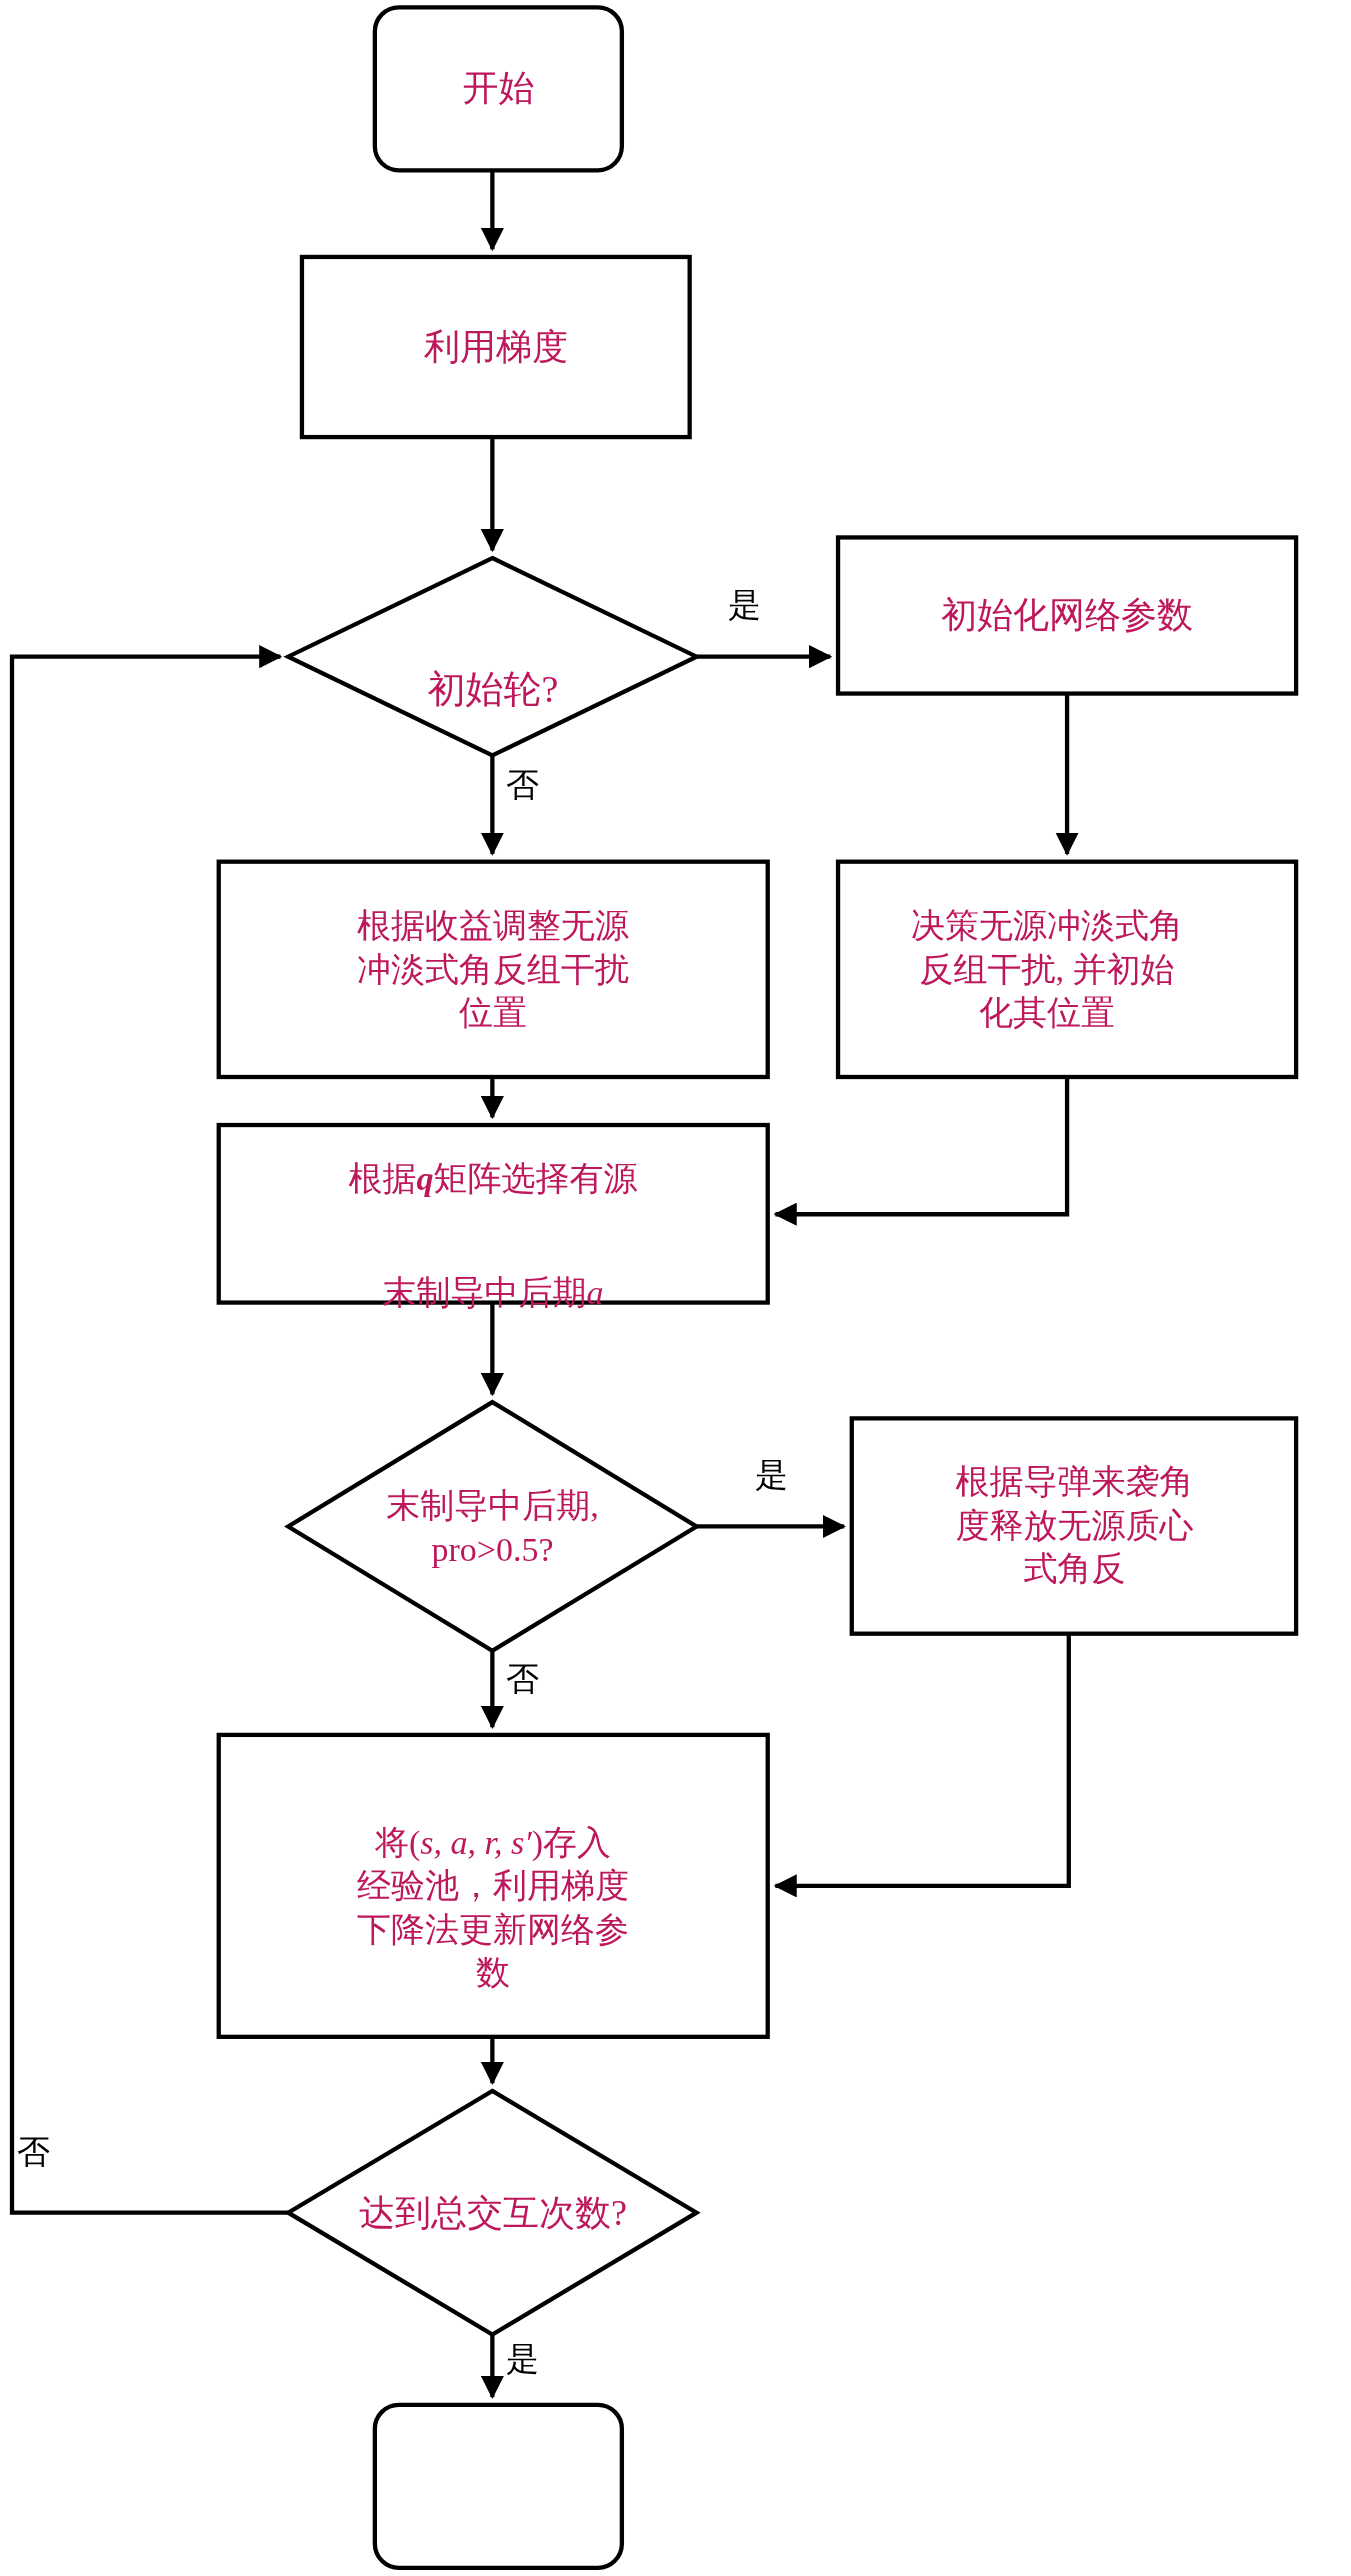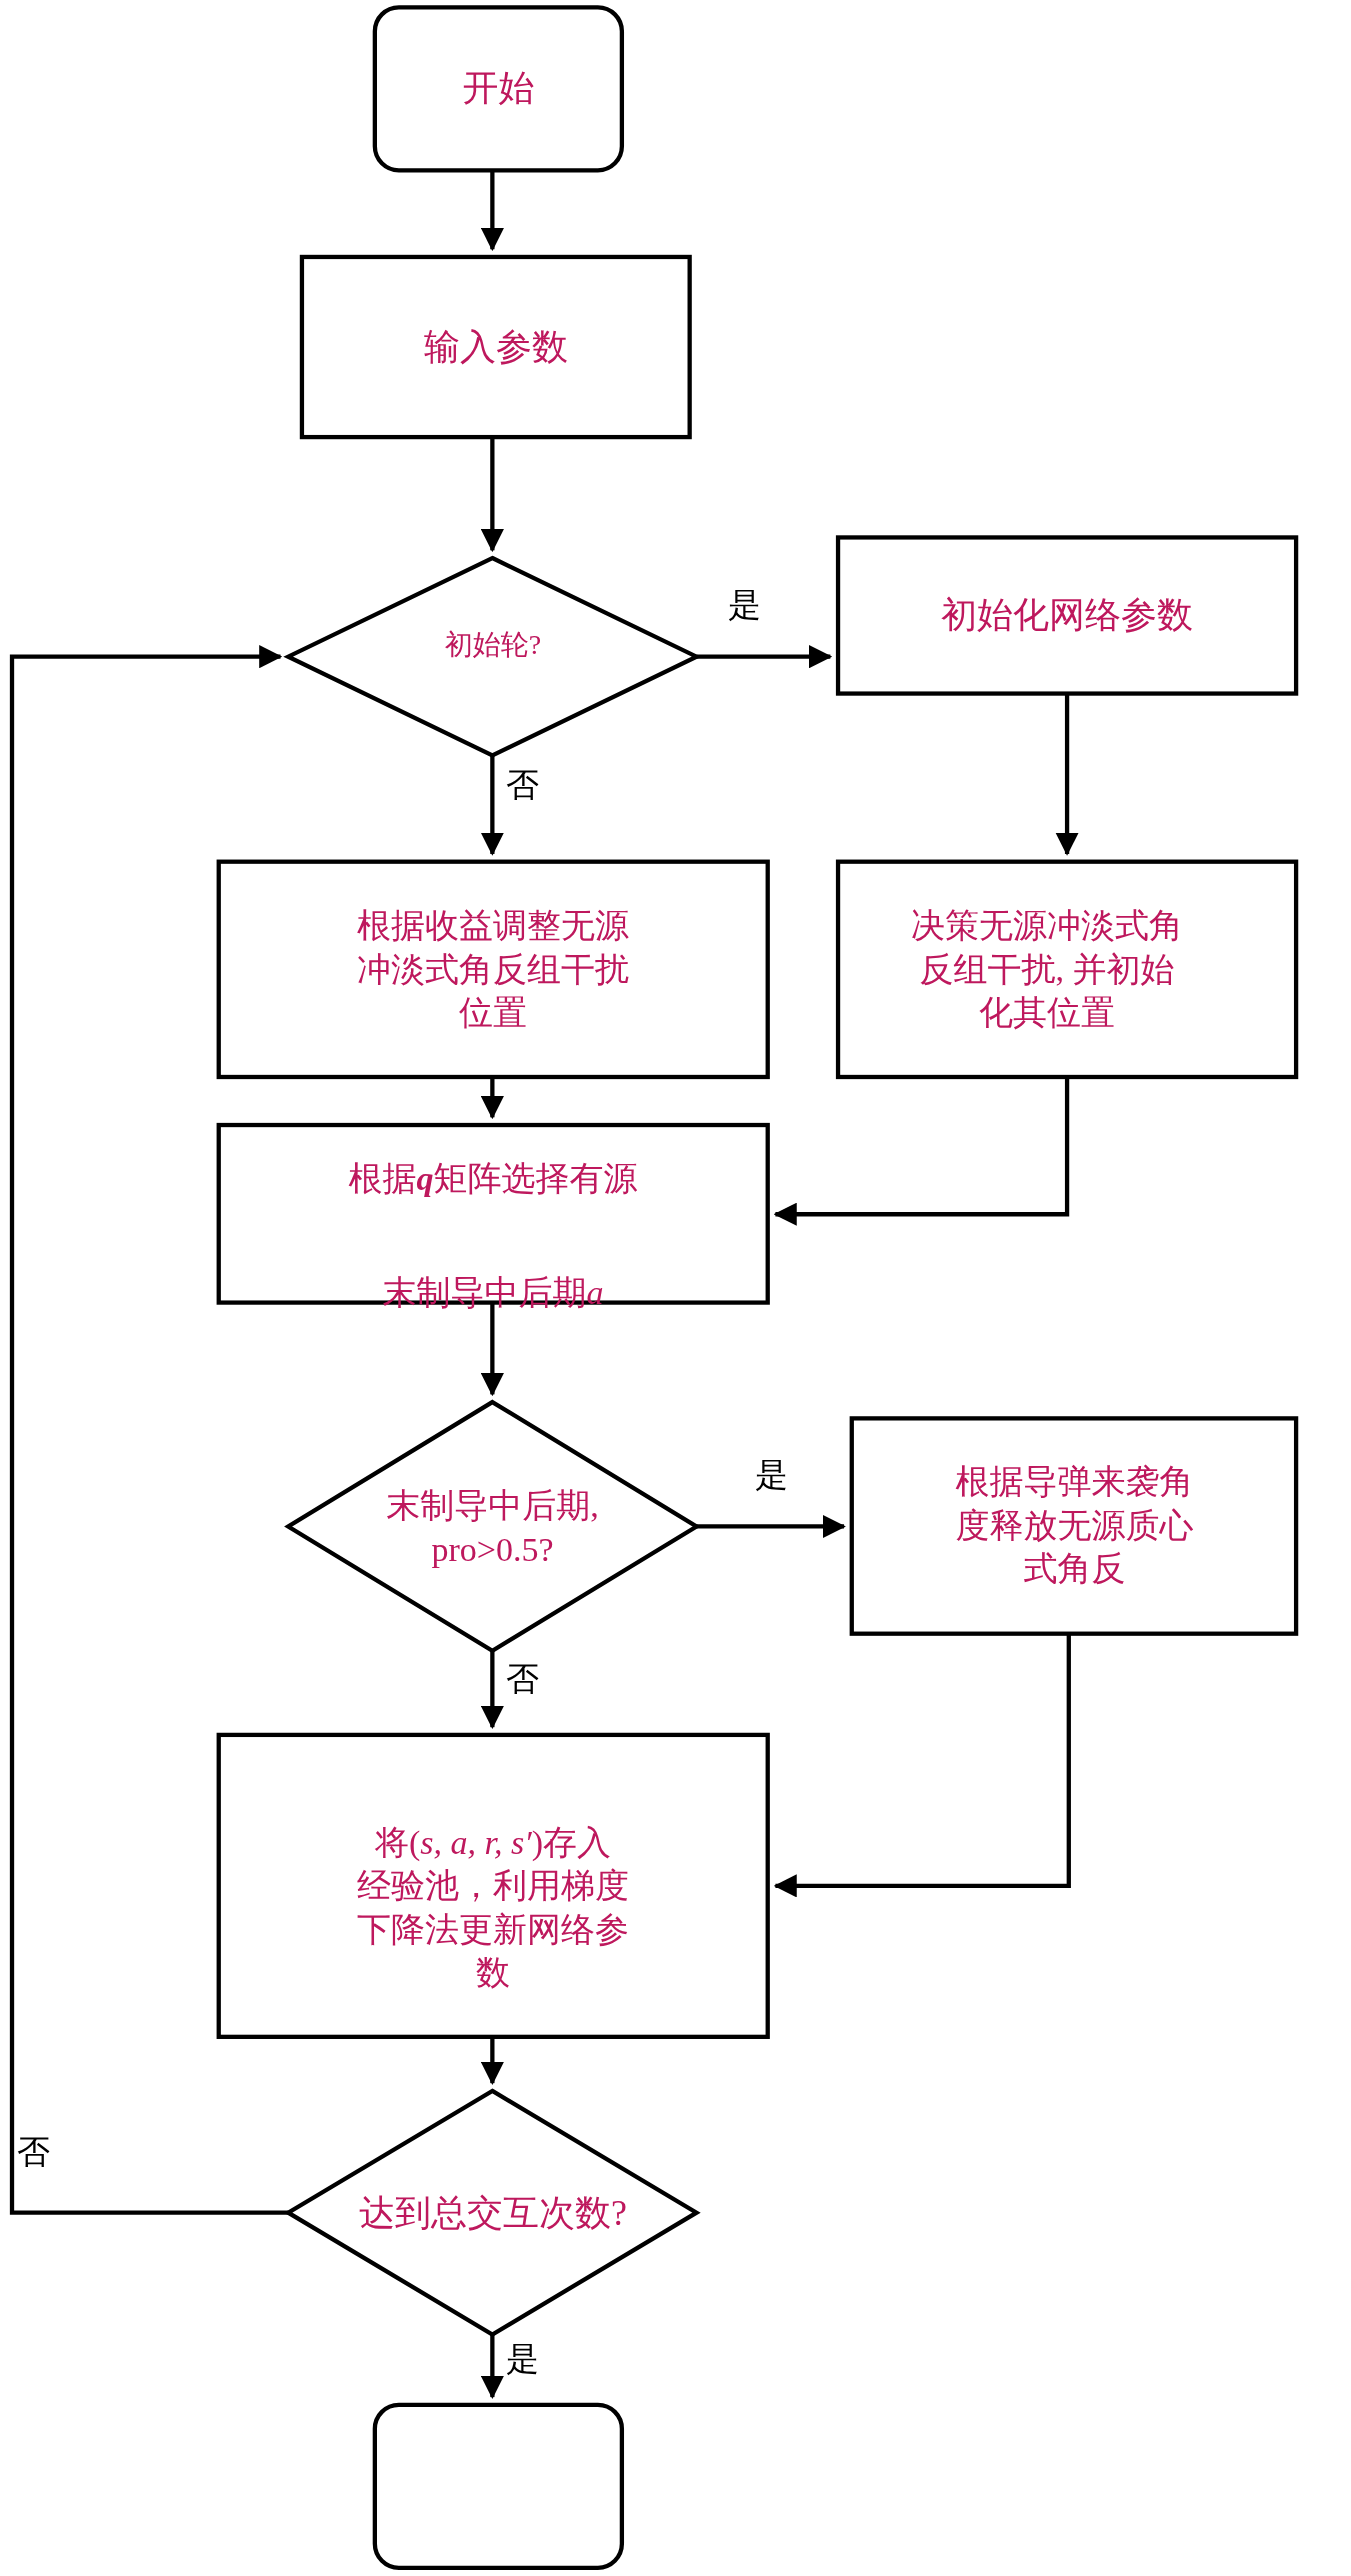--- a/index.html
+++ b/index.html
@@ -101,23 +101,23 @@
       <line x1="574" y1="2374" x2="574" y2="2428" marker-end="url(#arrow)"></line>
 
       <line x1="574" y1="2721" x2="574" y2="2794" marker-end="url(#arrow)"></line>
 
       <path d="M 336 2579 L 14 2579 L 14 765 L 327 765" marker-end="url(#arrow)"></path>
     </g>
   </svg>
 
   <div class="node-label" style="left:375px;top:6.9px;width:247px;height:163px;font-size:36px;">开始</div>
 
-  <div class="node-label" style="left:302px;top:257px;width:388px;height:180px;font-size:36px;">输入参数</div>
+  <div class="node-label" style="left:302px;top:257px;width:388px;height:180px;font-size:36px;">利用梯度</div>
 
-  <div class="node-label" style="left:347px;top:602px;width:292px;height:86px;font-size:28px;">初始轮?</div>
+  <div class="node-label" style="left:347px;top:646px;width:292px;height:86px;font-size:38px;">初始轮?</div>
 
   <div class="node-label" style="left:838px;top:537px;width:458px;height:156px;font-size:36px;">初始化网络参数</div>
 
   <div class="node-label" style="left:227px;top:862px;width:532px;height:215px;">根据收益调整无源
 冲淡式角反组干扰
 位置</div>
 
   <div class="node-label" style="left:825px;top:862px;width:444px;height:215px;">决策无源冲淡式角
 反组干扰, 并初始
 化其位置</div>

